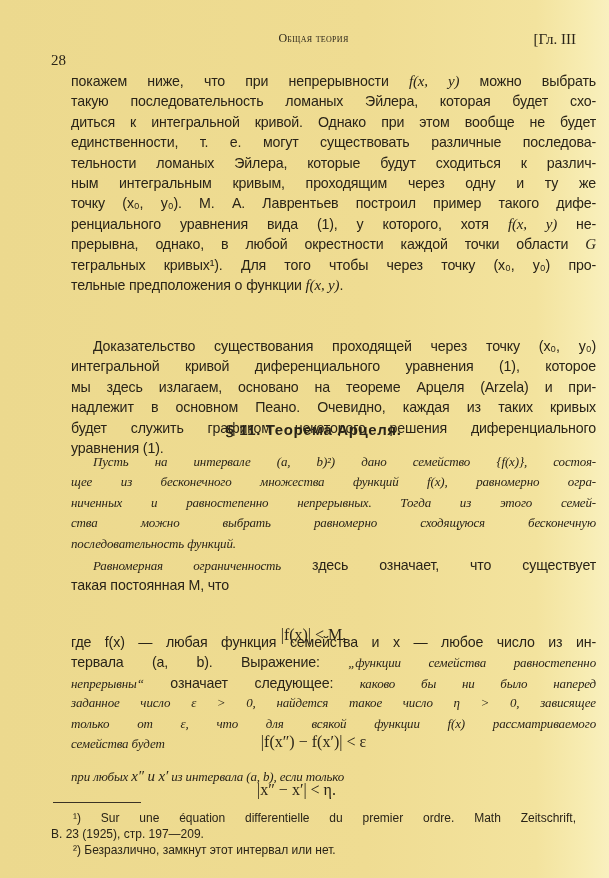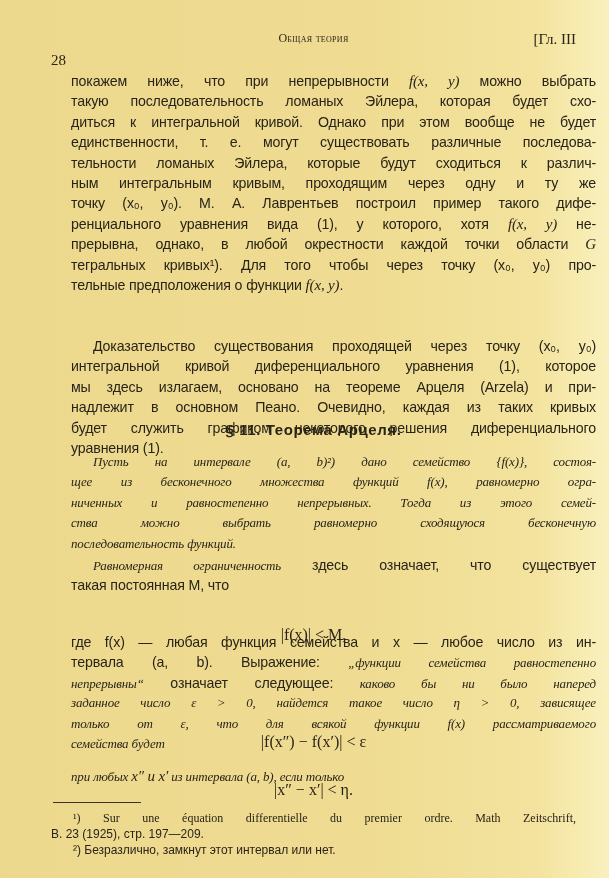--- a/index.html
+++ b/index.html
@@ -103,25 +103,25 @@
     <span class="line it">только от ε, что для всякой функции f(x) рассматриваемого</span>
     <span class="line last it">семейства будет</span>
   </div>
 
   <div class="formula" style="top:733px;">|f(x″) − f(x′)| &lt; ε</div>
 
   <div class="text" style="top:766px;">
     <span class="line last"><span class="it">при любых </span><span class="m">x″ и x′</span><span class="it"> из интервала (a, b), если только</span></span>
   </div>
 
-  <div class="formula" style="top: 781px; left: 51px; width: 525px; padding-top: 0px;"><span>|x″ − x′| &lt; η.</span></div>
+  <div class="formula" style="top: 781px; left: 34px; width: 525px; padding-top: 0px;"><span>|x″ − x′| &lt; η.</span></div>
 
   <div class="rule"></div>
 
   <div class="fn" style="top:810px;">
-    <span class="line indent" style="text-align-last:justify;font-family:Liberation Serif, serif;"><span>¹)</span><span> Sur une équation differentielle du premier ordre. Math Zeitschrift,</span></span>
+    <span class="line indent" style="text-align-last:justify;"><span>¹)</span><span> Sur une équation differentielle du premier ordre. Math Zeitschrift,</span></span>
     <span class="line last">B. 23 (1925), стр. 197—209.</span>
   </div>
   <div class="fn" style="top:842px;">
     <span class="line last indent"><span>²)</span><span> Безразлично, замкнут этот интервал или нет.</span></span>
   </div>
 
 </div>
 
 </body></html>

